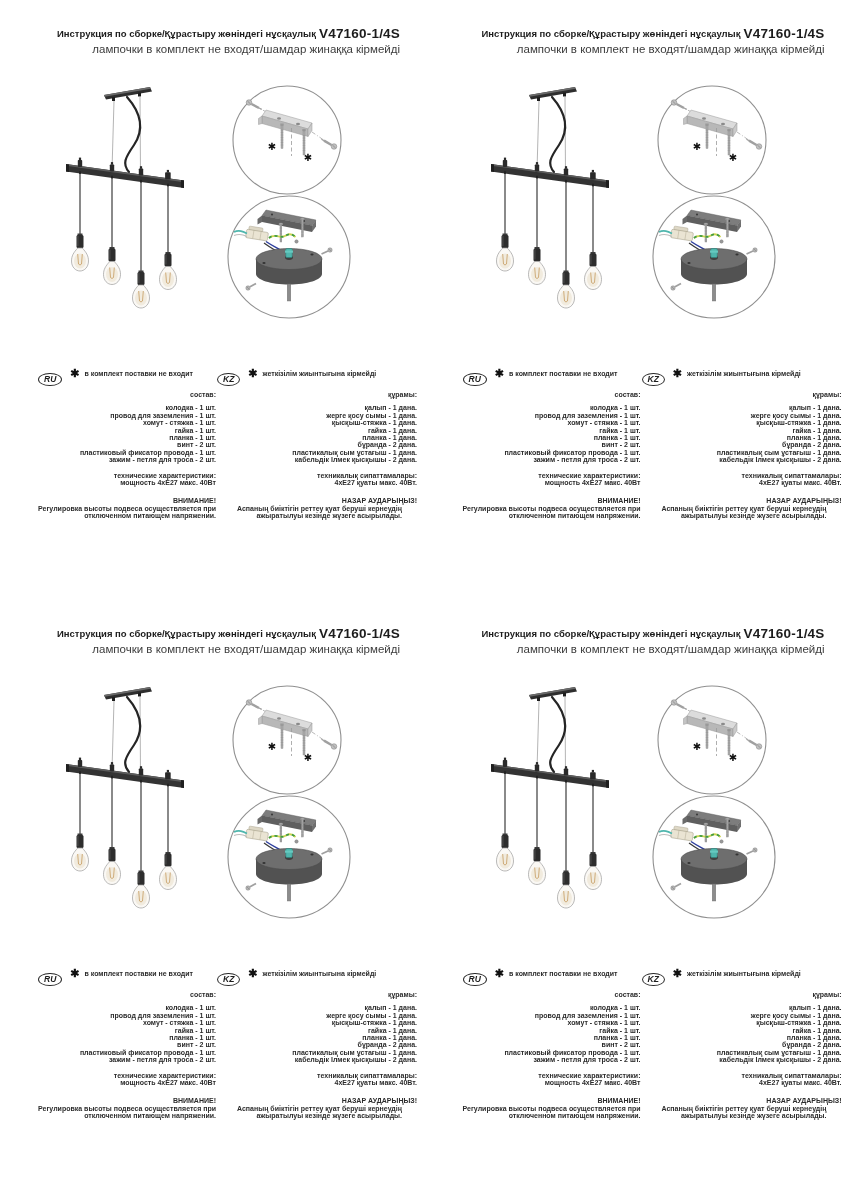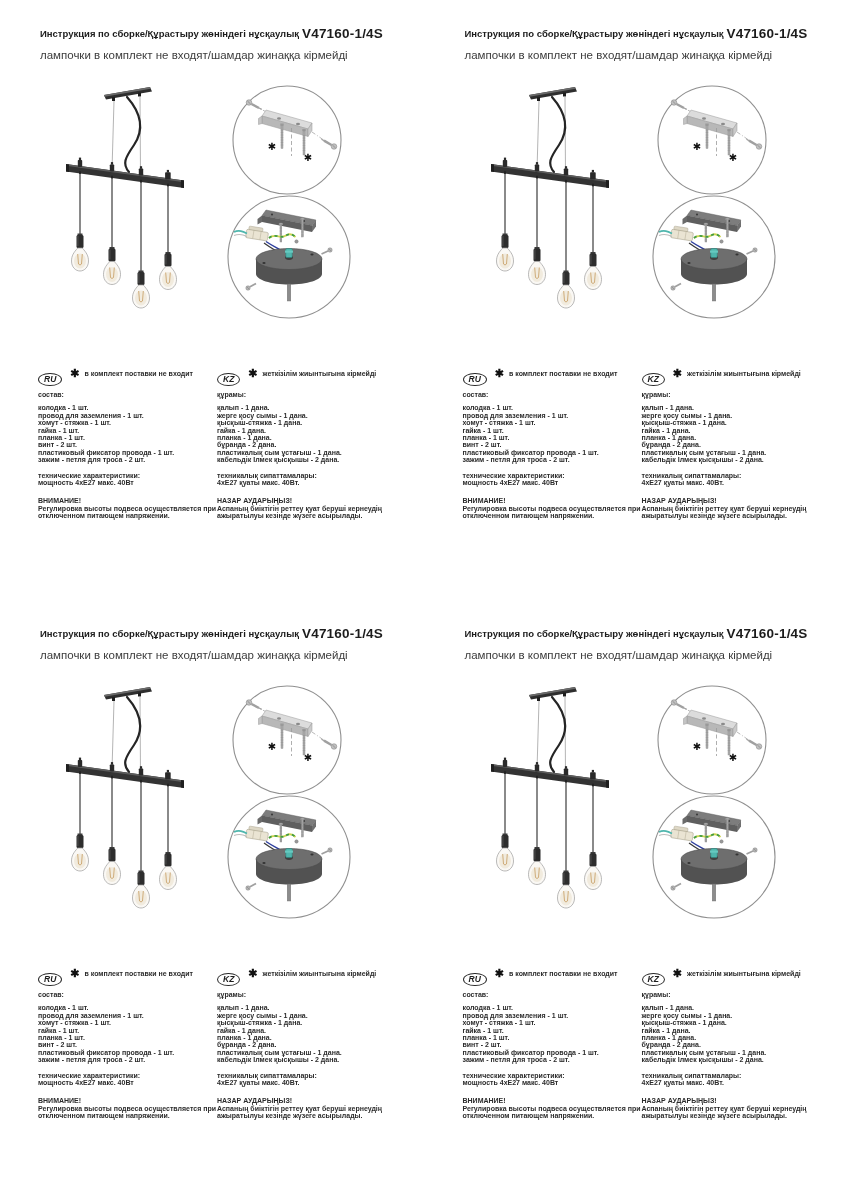--- a/index.html
+++ b/index.html
@@ -5,27 +5,28 @@
   * { margin:0; padding:0; box-sizing:border-box; }
   html,body { background:#ffffff; }
   .page {
     width:849px; height:1200px;
     display:grid;
     grid-template-columns:424.5px 424.5px;
     grid-template-rows:600px 600px;
     background:#ffffff;
     font-family:"Liberation Sans", sans-serif;
     color:#2b2b2b;
+    text-align:right;
   }
   .cell { position:relative; overflow:hidden; }
   
   .hdr { position:absolute; left:40px; top:26px; width:360px; }
   .h1 { font-size:9.5px; font-weight:bold; color:#1c1c1c; white-space:nowrap; }
   .h1 .model { font-size:13.5px; font-weight:bold; margin-left:3px; letter-spacing:.2px; vertical-align:-1px; }
-  .h2 { font-size:11.5px; color:#3c3c3c; margin-top:8px; white-space:nowrap; }
+  .h2 { font-size:11.5px; color:#3c3c3c; margin-top:2px; white-space:nowrap; }
   
   .lamp   { position:absolute; left:42px;  top:78px; }
   .inset1 { position:absolute; left:228px; top:83px; }
   .inset2 { position:absolute; left:224px; top:193px; }
   
   .col { position:absolute; top:366px; font-size:7px; font-weight:bold; line-height:7.4px; }
   .col.ru { left:38px;  width:178px; }
   .col.kz { left:217px; width:200px; }
   .badge-row { display:flex; align-items:center; height:15px; }
   .oval {

